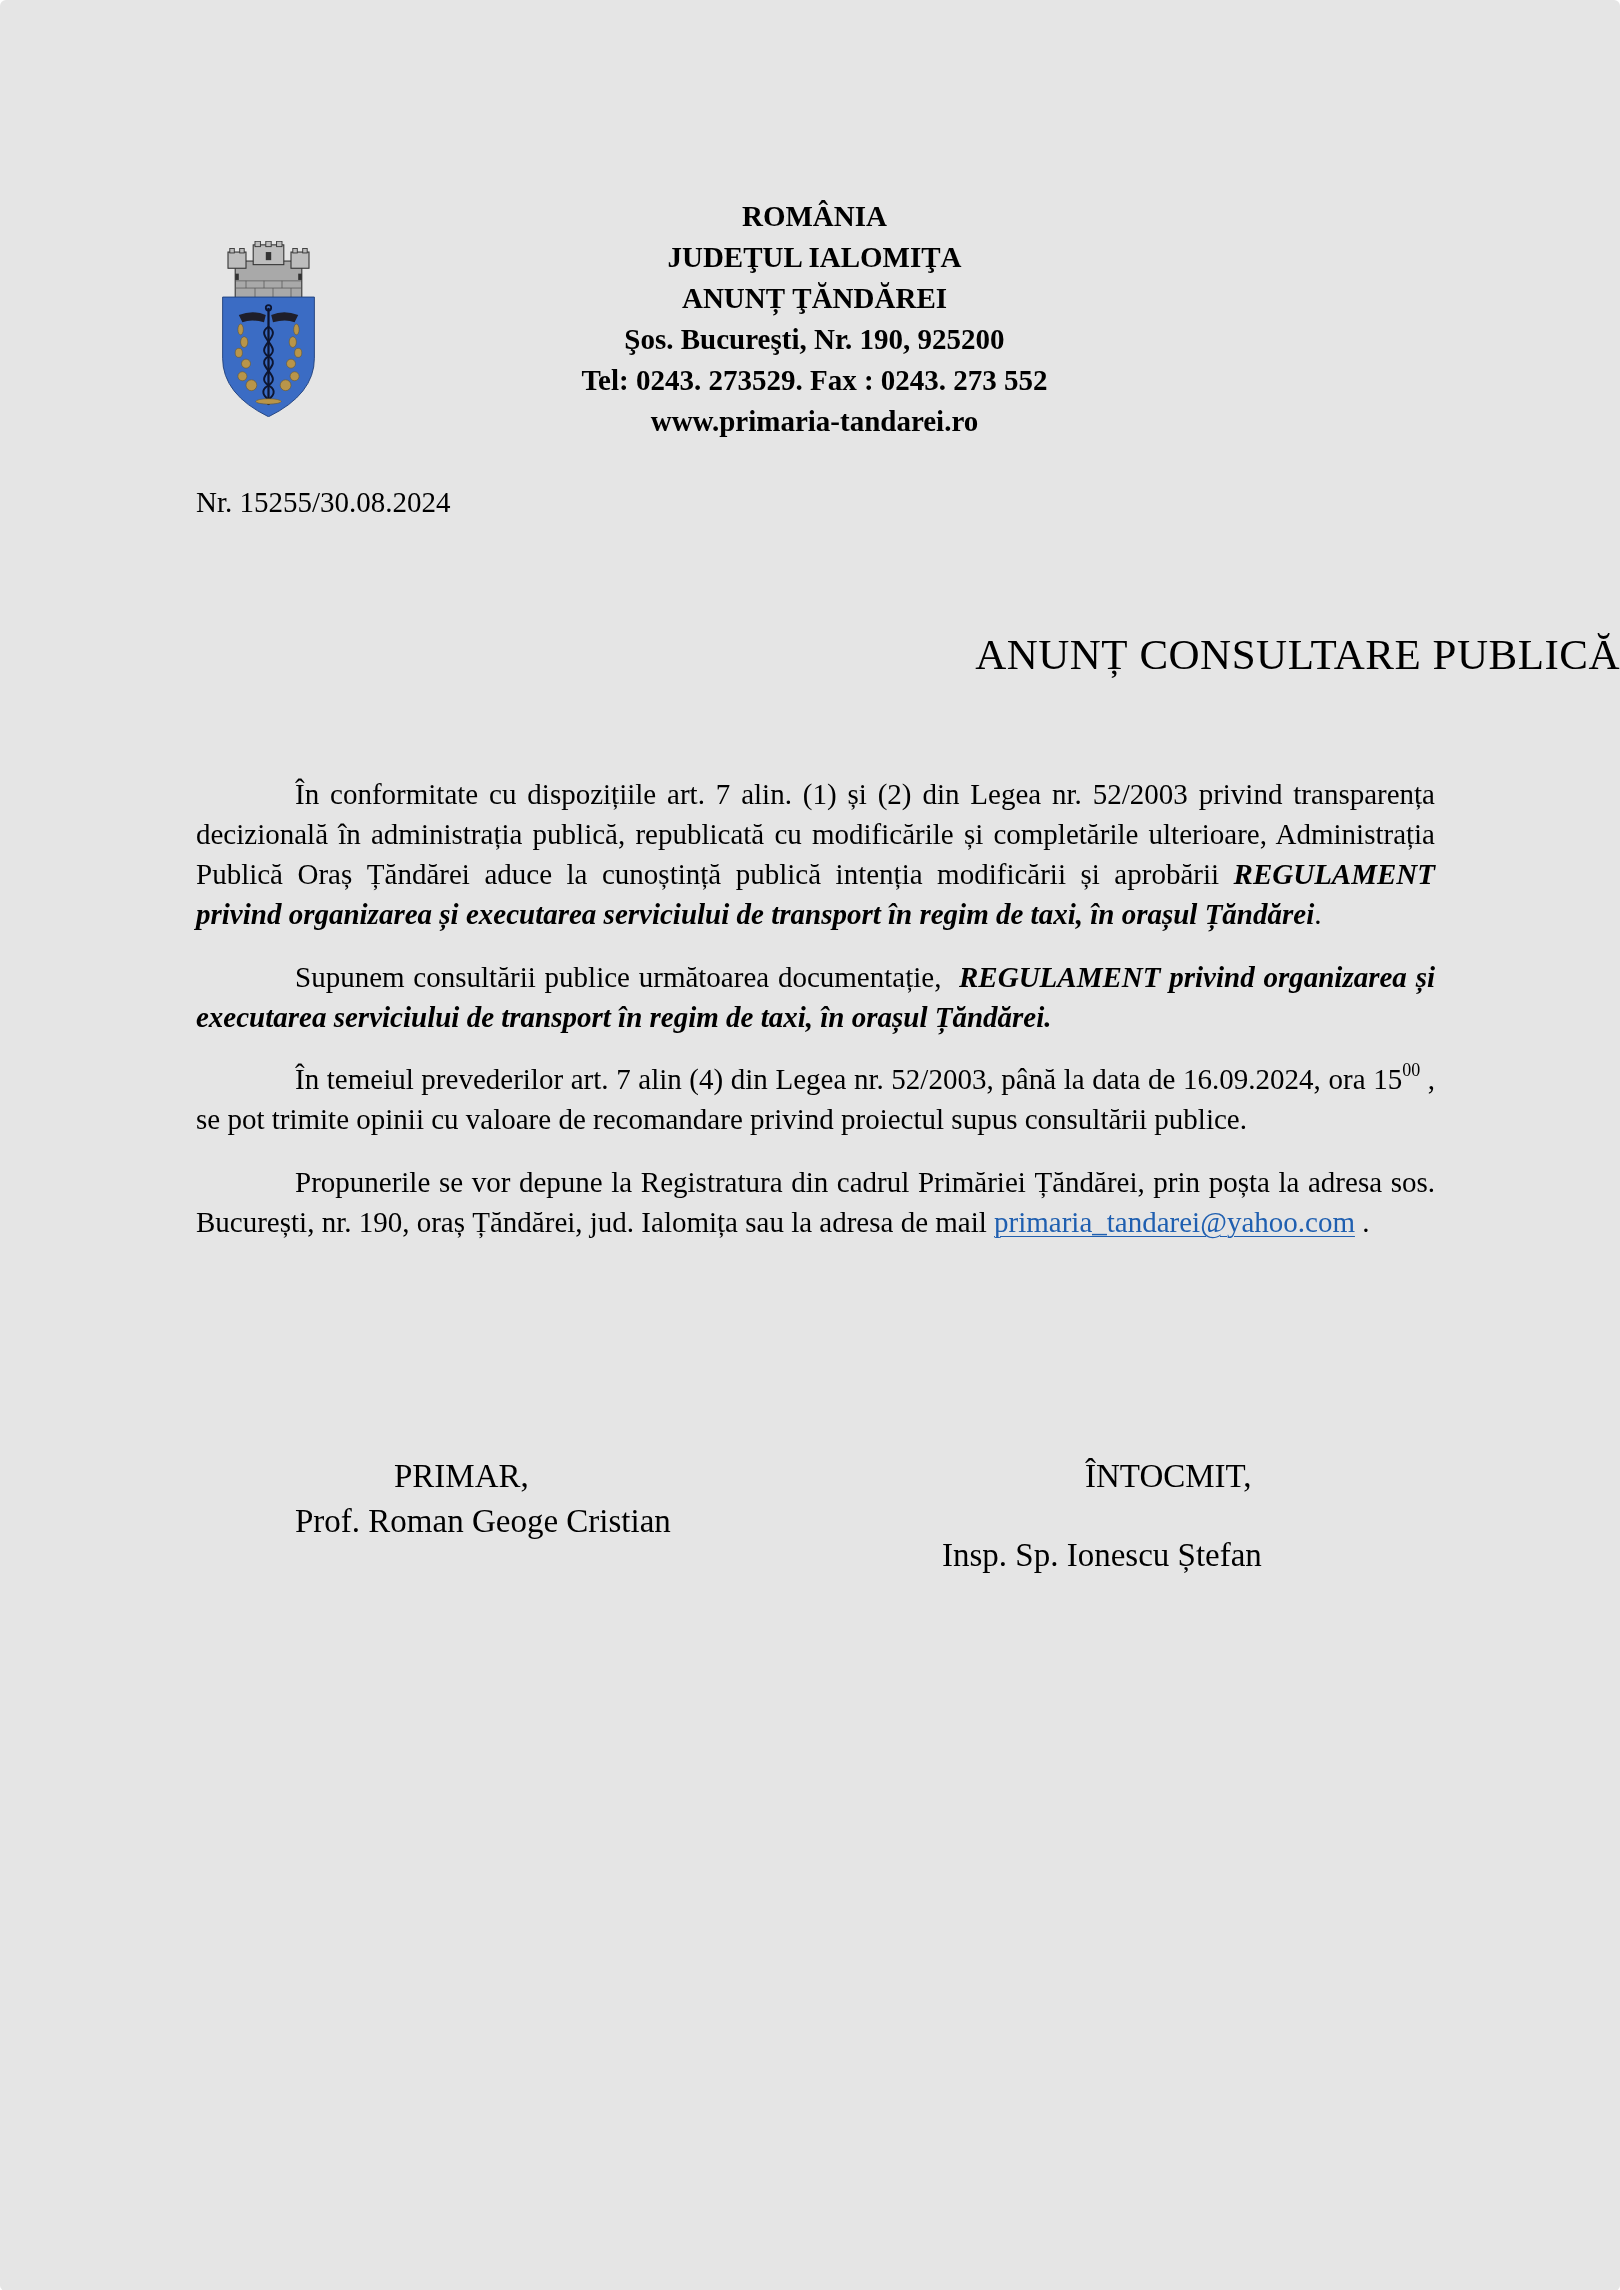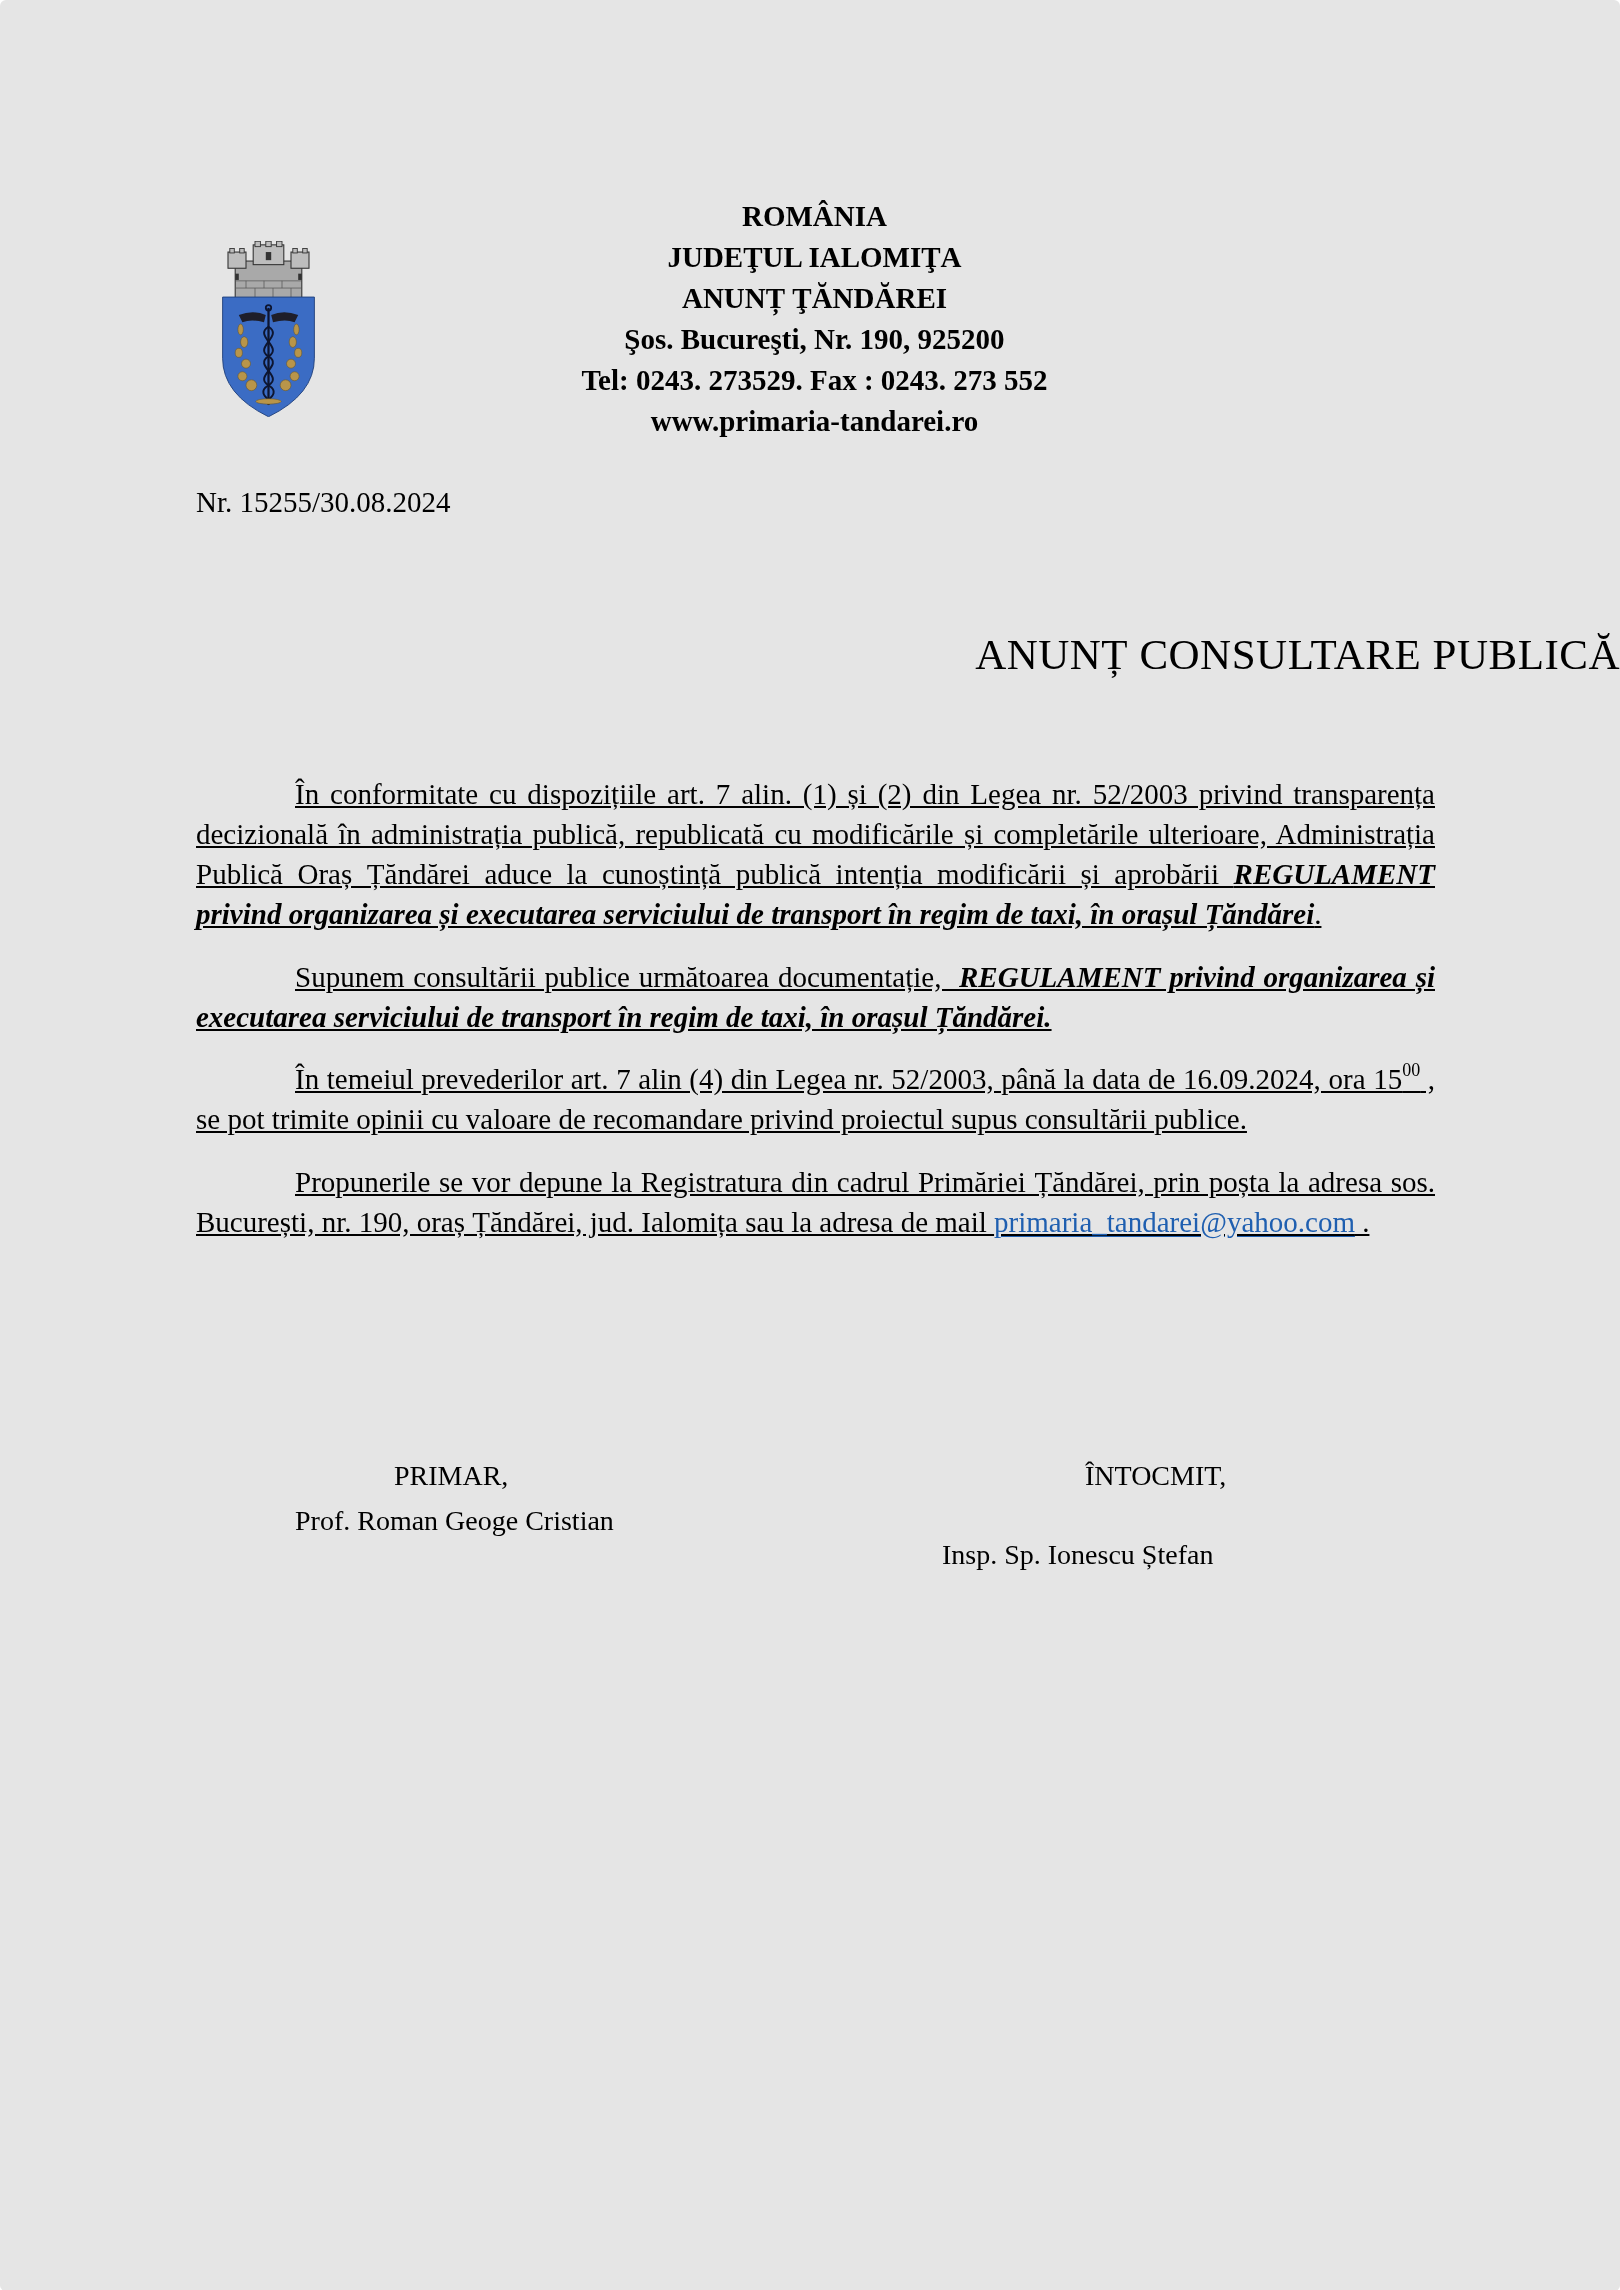--- a/index.html
+++ b/index.html
@@ -70,28 +70,27 @@
       left: 196px;
       top: 774px;
       width: 1239px;
       font-size: 29px;
       line-height: 40px;
     }
     .body-text p {
       margin: 0 0 22.5px 0;
       text-align: justify;
       text-indent: 99px;
-      text-decoration: underline;
     }
     .bi { font-weight: bold; font-style: italic; }
     sup { font-size: 18px; line-height: 0; vertical-align: 12.6px; }
     
     .sig {
       position: absolute;
-      font-size: 28px;
+      font-size: 33px;
       line-height: 36px;
       white-space: nowrap;
     }
   </style>
 </head>
 <body>
 
 <div class="page">
 
   <svg class="crest" viewBox="0 0 110 195">

